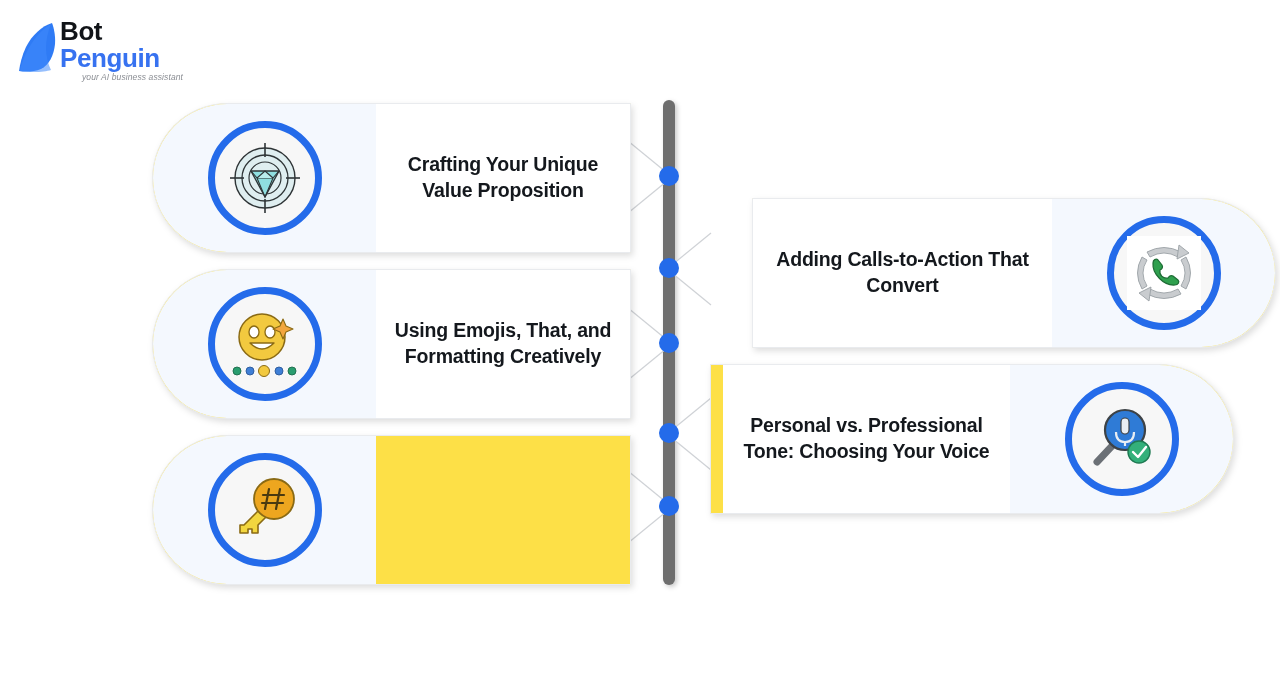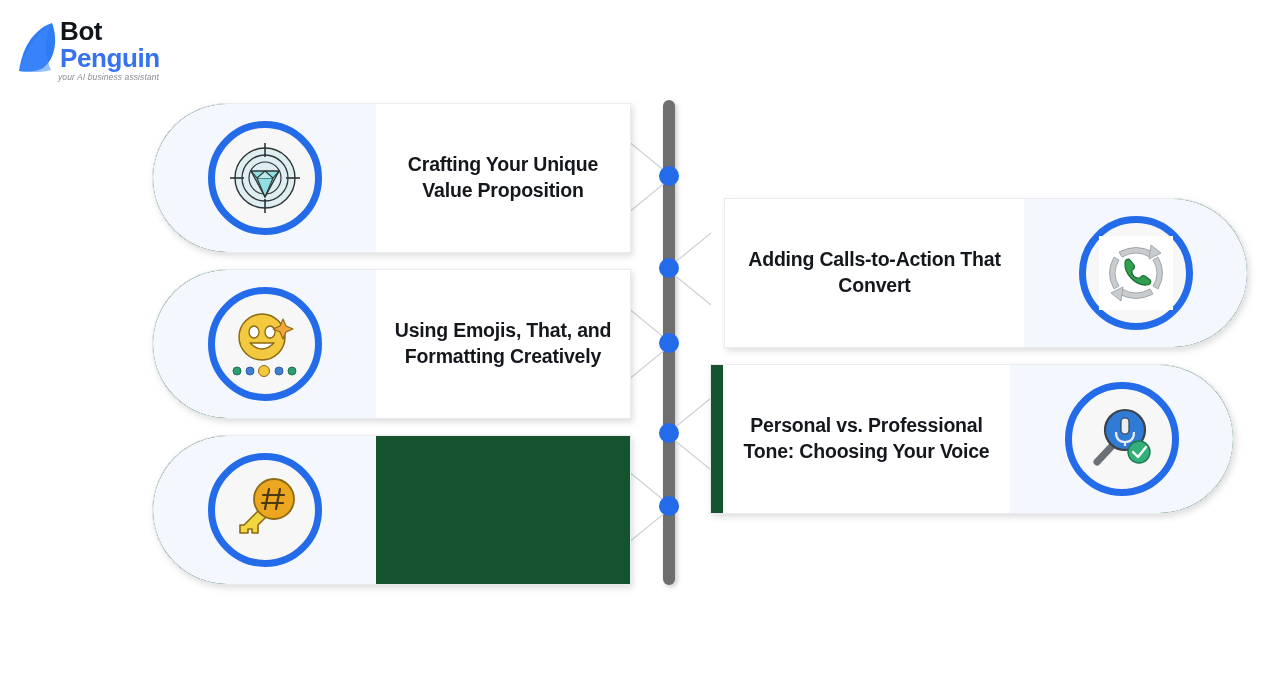--- a/index.html
+++ b/index.html
@@ -47,21 +47,21 @@
   .logo-penguin {
     font-size: 26px;
     font-weight: bold;
     color: #3772f0;
     letter-spacing: -0.4px;
     display: block;
     margin-top: 1px;
   }
   .logo-tagline {
     position: absolute;
-    left: 40px;
+    left: 64px;
     top: 54px;
     font-size: 8.5px;
     font-style: italic;
     color: #8a8d93;
     letter-spacing: 0.1px;
     white-space: nowrap;
   }
 
   
   .spine {
@@ -96,21 +96,21 @@
   }
   .conn polygon {
     fill: #ffffff;
     stroke: none;
   }
 
   
   .card {
     position: absolute;
     height: 150px;
-    background: #14532d;
+    background: #fde047;
     box-sizing: border-box;
     z-index: 4;
     filter: drop-shadow(2px 3px 3px rgba(0,0,0,0.13));
   }
   .card-left {
     border-radius: 75px 0 0 75px;
     border: 1px solid #e9ebee;
     display: flex;
     flex-direction: row;
   }
@@ -266,21 +266,21 @@
           <line x1="41" y1="16" x2="37" y2="36"></line>
           <line x1="52" y1="16" x2="48" y2="36"></line>
           <line x1="35" y1="22" x2="56" y2="22"></line>
           <line x1="34" y1="30" x2="55" y2="30"></line>
         </g>
       </svg>
     </div>
   </div>
 </div>
 
-<div class="card card-right" style="left:724px; top:198px; width:524px;">
+<div class="card card-right" style="left:752px; top:198px; width:524px;">
   <div class="text-pane">
     <div class="card-title">Adding Calls-to-Action That Convert</div>
   </div>
   <div class="icon-pane">
     <div class="badge">
       <svg width="74" height="74" viewBox="0 0 74 74">
         <rect x="0" y="0" width="74" height="74" fill="#ffffff"></rect>
         <g fill="#c9cccf" stroke="#9aa0a5" stroke-width="0.9" stroke-linejoin="round">
           <path d="M20 16 Q37 7 54 16 L51 21 Q37 13 23 21 Z"></path>
           <polygon points="52,9 62,17 50,23"></polygon>

